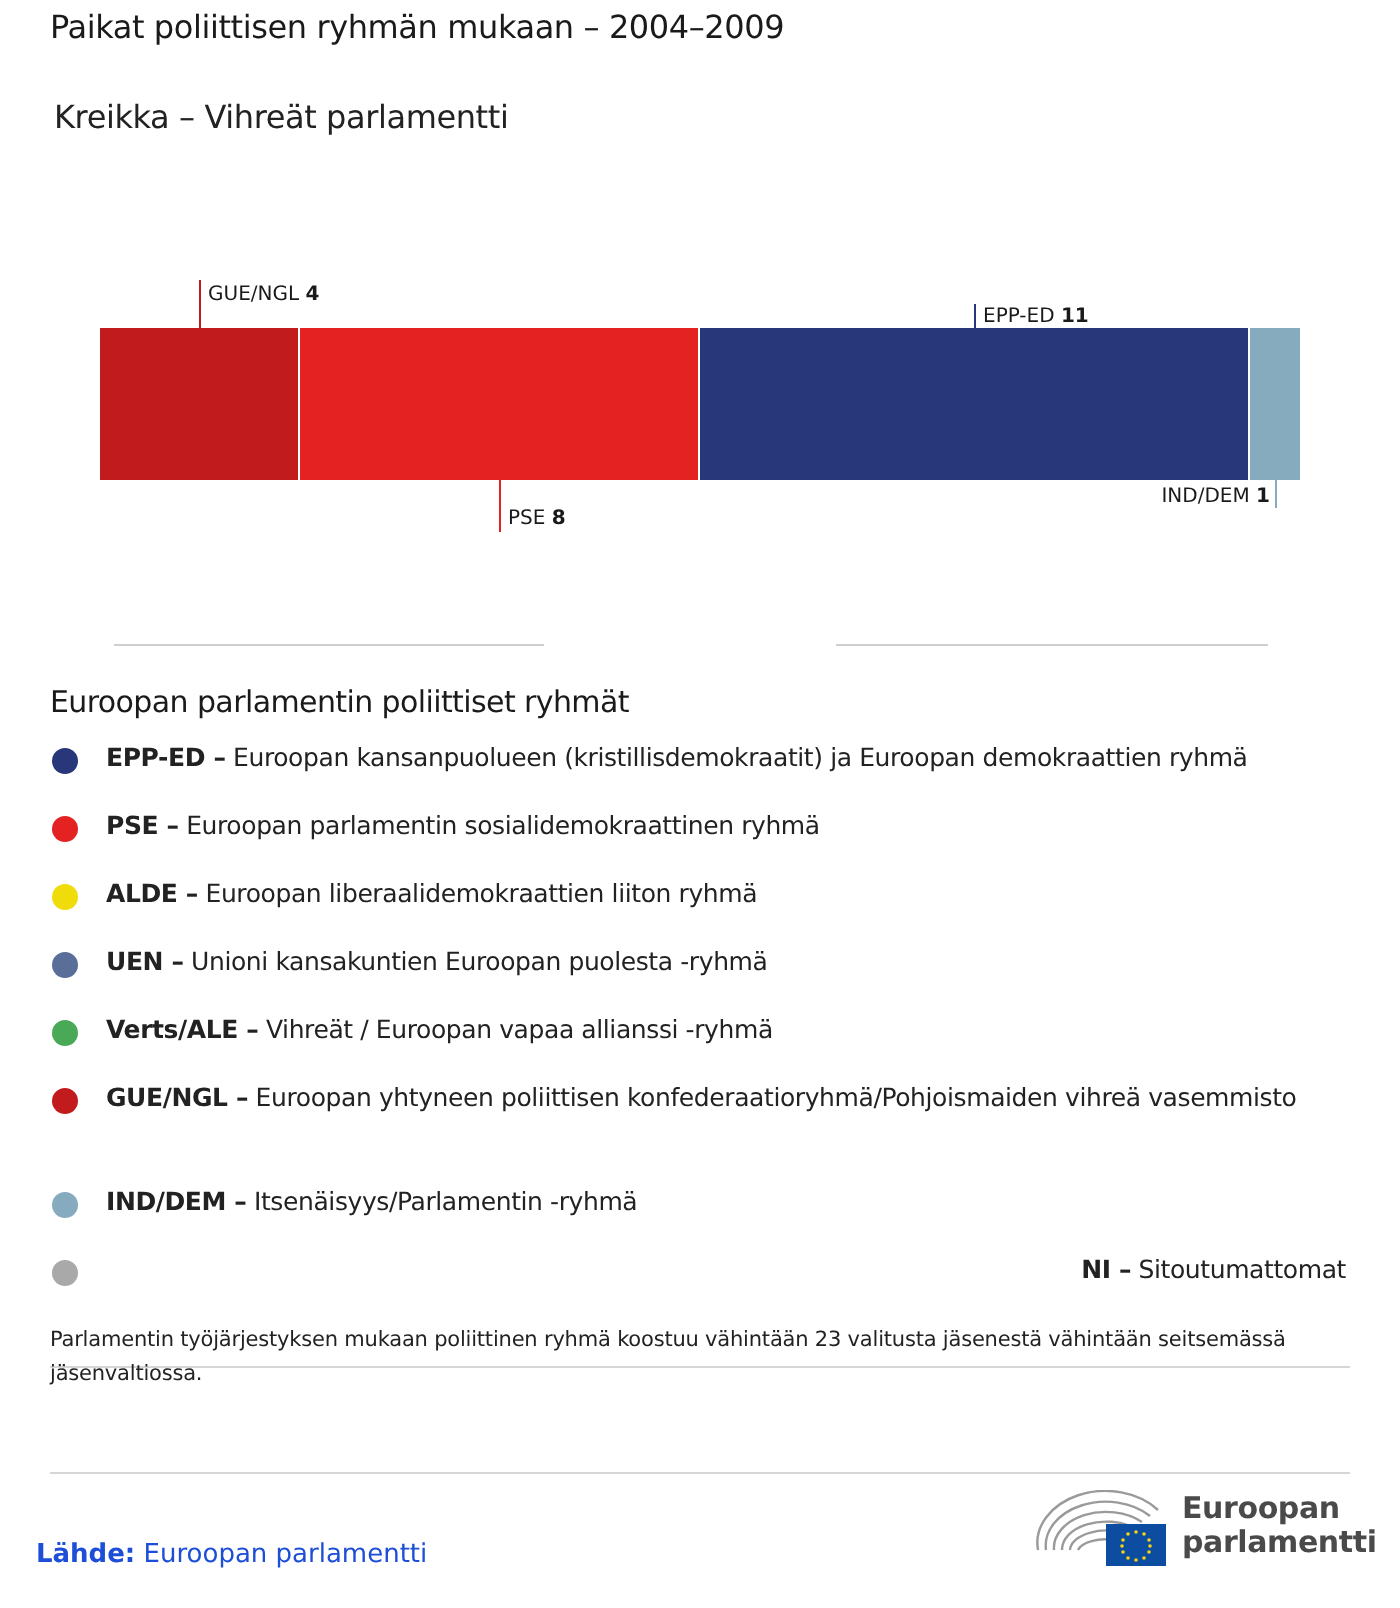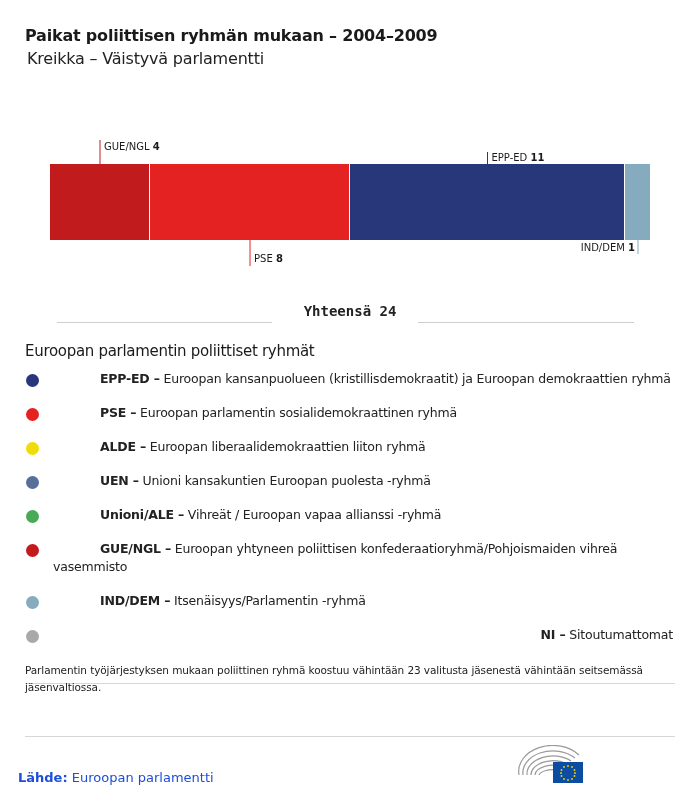--- a/index.html
+++ b/index.html
@@ -1,71 +1,70 @@
 <!DOCTYPE html>
 <html><head>
 <meta charset="utf-8">
 <style>
   html, body { margin: 0; padding: 0; background: #ffffff; }
   body { width: 700px; height: 804px; position: relative; overflow: hidden; font-family: "DejaVu Sans", sans-serif; color: #1a1a1a; }
-  .title { position: absolute; left: 25px; top: 26px; font-size: 16px; font-weight: bold; letter-spacing: -0.2px; }
+  .title { position: absolute; left: 25px; top: 4px; font-size: 16px; font-weight: normal; letter-spacing: -0.2px; }
   .subtitle { position: absolute; left: 27px; top: 49px; font-size: 16px; font-weight: normal; letter-spacing: -0.2px; color: #222; }
   #chart { position: absolute; left: 0; top: 130px; }
   .total-wrap { position: absolute; left: 0; top: 300px; width: 700px; height: 44px; }
   .total-line { position: absolute; top: 22px; height: 1px; background: #cfcfcf; }
   .total-text { position: absolute; left: 272px; width: 156px; top: 2px; text-align: center; font-family: "DejaVu Sans Mono", monospace; font-size: 14px; font-weight: bold; line-height: 19px; color: #222; }
   .legend-title { position: absolute; left: 25px; top: 342px; font-size: 15px; font-weight: normal; letter-spacing: -0.3px; }
   .legend { position: absolute; left: 25px; top: 370px; width: 640px; }
   .legend-item { position: relative; padding-left: 28px; font-size: 12.5px; line-height: 18px; letter-spacing: -0.2px; color: #222; }
   .legend-dot { position: absolute; left: 1px; top: 4px; width: 13px; height: 13px; border-radius: 50%; }
-  .legend-abbr { font-weight: bold; margin-left: 47px; }
+  .legend-abbr { font-weight: bold; }
   .rule { position: absolute; left: 25px; width: 650px; height: 1px; background: #d6d6d6; }
   .note { position: absolute; left: 25px; top: 662px; width: 650px; font-size: 10.5px; line-height: 17px; color: #222; letter-spacing: -0.1px; }
   .source { position: absolute; left: 18px; top: 770px; font-size: 13px; color: #1d4ed8; }
   .source b { font-weight: bold; }
   .logo { position: absolute; left: 517px; top: 745px; width: 170px; height: 42px; }
   .logo-text { position: absolute; left: 74px; top: 1px; font-size: 15px; font-weight: bold; line-height: 17px; color: #4a4a4a; letter-spacing: -0.2px; }
 </style>
 </head>
 <body>
 
 <div class="title">Paikat poliittisen ryhmän mukaan – 2004–2009</div>
-<div class="subtitle">Kreikka – Väistyvä parlamentti</div>
+<div class="subtitle">Kreikka – Vihreät parlamentti</div>
 
 <svg id="chart" width="700" height="145" xmlns="http://www.w3.org/2000/svg">
     <rect x="50" y="34" width="99" height="76" fill="#c21b1d"></rect>
     <line x1="100" x2="100" y1="10" y2="34" stroke="#c21b1d" stroke-width="1"></line>
     <text y="20" font-size="10" font-family="&quot;DejaVu Sans&quot;, sans-serif" fill="#1a1a1a" x="104"><tspan>GUE/NGL </tspan><tspan font-weight="bold">4</tspan></text>
     <rect x="150" y="34" width="199" height="76" fill="#e42221"></rect>
     <line x1="250" x2="250" y1="110" y2="136" stroke="#e42221" stroke-width="1"></line>
     <text y="132" font-size="10" font-family="&quot;DejaVu Sans&quot;, sans-serif" fill="#1a1a1a" x="254"><tspan>PSE </tspan><tspan font-weight="bold">8</tspan></text>
     <rect x="350" y="34" width="274" height="76" fill="#28367a"></rect>
     <line x1="487.5" x2="487.5" y1="22" y2="34" stroke="#28367a" stroke-width="1"></line>
     <text y="31" font-size="10" font-family="&quot;DejaVu Sans&quot;, sans-serif" fill="#1a1a1a" x="491.5"><tspan>EPP-ED </tspan><tspan font-weight="bold">11</tspan></text>
     <rect x="625" y="34" width="25" height="76" fill="#86abbf"></rect>
     <line x1="638" x2="638" y1="110" y2="124" stroke="#86abbf" stroke-width="1"></line>
     <text y="121" font-size="10" font-family="&quot;DejaVu Sans&quot;, sans-serif" fill="#1a1a1a" x="635" text-anchor="end"><tspan>IND/DEM </tspan><tspan font-weight="bold">1</tspan></text>
   </svg>
 
 <div class="total-wrap">
   <div class="total-line" style="left:57px; width:215px;"></div>
   <div class="total-text">
-    <div>Yhteensä 24</div>
   </div>
   <div class="total-line" style="left:418px; width:216px;"></div>
 </div>
 
 <div class="legend-title">Euroopan parlamentin poliittiset ryhmät</div>
 
 <div class="legend" id="legend">
     <div class="legend-item" style="position: absolute; left: 0px; width: 620px; top: 0px;"><span class="legend-dot" style="background: rgb(40, 54, 122);"></span><span class="legend-abbr">EPP-ED –</span><span> Euroopan kansanpuolueen (kristillisdemokraatit) ja Euroopan demokraattien ryhmä</span></div>
     <div class="legend-item" style="position: absolute; left: 0px; width: 620px; top: 34px;"><span class="legend-dot" style="background: rgb(228, 34, 33);"></span><span class="legend-abbr">PSE –</span><span> Euroopan parlamentin sosialidemokraattinen ryhmä</span></div>
     <div class="legend-item" style="position: absolute; left: 0px; width: 620px; top: 68px;"><span class="legend-dot" style="background: rgb(240, 220, 10);"></span><span class="legend-abbr">ALDE –</span><span> Euroopan liberaalidemokraattien liiton ryhmä</span></div>
     <div class="legend-item" style="position: absolute; left: 0px; width: 620px; top: 102px;"><span class="legend-dot" style="background: rgb(90, 110, 154);"></span><span class="legend-abbr">UEN –</span><span> Unioni kansakuntien Euroopan puolesta -ryhmä</span></div>
-    <div class="legend-item" style="position: absolute; left: 0px; width: 620px; top: 136px;"><span class="legend-dot" style="background: rgb(74, 169, 86);"></span><span class="legend-abbr">Unioni/ALE –</span><span> Vihreät / Euroopan vapaa allianssi -ryhmä</span></div>
+    <div class="legend-item" style="position: absolute; left: 0px; width: 620px; top: 136px;"><span class="legend-dot" style="background: rgb(74, 169, 86);"></span><span class="legend-abbr">Verts/ALE –</span><span> Vihreät / Euroopan vapaa allianssi -ryhmä</span></div>
     <div class="legend-item" style="position: absolute; left: 0px; width: 620px; top: 170px;"><span class="legend-dot" style="background: rgb(194, 27, 29);"></span><span class="legend-abbr">GUE/NGL –</span><span> Euroopan yhtyneen poliittisen konfederaatioryhmä/Pohjoismaiden vihreä vasemmisto</span></div>
     <div class="legend-item" style="position: absolute; left: 0px; width: 620px; top: 222px;"><span class="legend-dot" style="background: rgb(134, 171, 191);"></span><span class="legend-abbr">IND/DEM –</span><span> Itsenäisyys/Parlamentin -ryhmä</span></div>
     <div class="legend-item" style="position: absolute; left: 0px; width: 620px; top: 256px; text-align: right;"><span class="legend-dot" style="background: rgb(169, 169, 169);"></span><span class="legend-abbr">NI –</span><span> Sitoutumattomat</span></div>
   </div>
 
 <div class="rule" style="top:683px;"></div>
 <div class="note">Parlamentin työjärjestyksen mukaan poliittinen ryhmä koostuu vähintään 23 valitusta jäsenestä vähintään seitsemässä jäsenvaltiossa.</div>
 <div class="rule" style="top:736px;"></div>
 
 <div class="source"><b>Lähde:</b><span> Euroopan parlamentti</span></div>
@@ -89,13 +88,17 @@
         <circle cx="57.5" cy="31" r="0.9"></circle>
         <circle cx="55" cy="34" r="0.9"></circle>
       <circle cx="51" cy="35" r="0.9"></circle>
         <circle cx="47" cy="34" r="0.9"></circle>
         <circle cx="44.5" cy="31" r="0.9"></circle>
       <circle cx="44" cy="28" r="0.9"></circle>
         <circle cx="44.5" cy="25" r="0.9"></circle>
         <circle cx="47" cy="22" r="0.9"></circle>
     </g>
   </svg>
+  <div class="logo-text">
+    <div>Euroopan</div>
+    <div>parlamentti</div>
+  </div>
 </div>
 
 </body></html>

